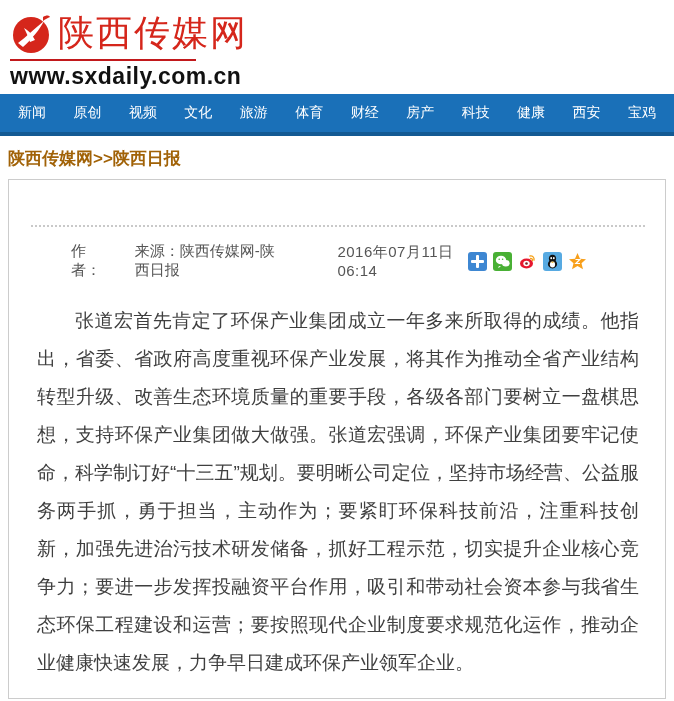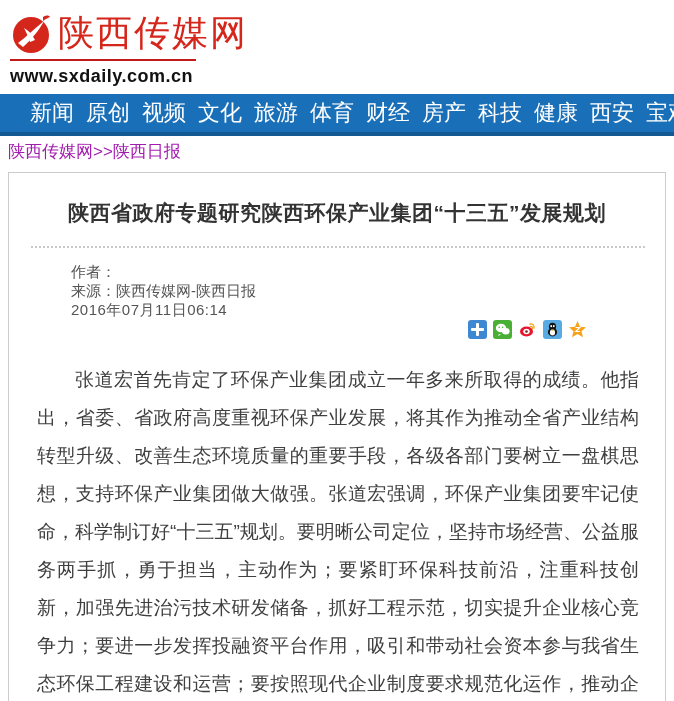--- a/index.html
+++ b/index.html
@@ -14,66 +14,66 @@
   .logo-row { display: flex; align-items: center; height: 46px; }
   .logo-mark { width: 44px; height: 44px; flex: 0 0 auto; }
   .logo-text {
     color: #d5261b; font-size: 36px; font-weight: normal;
     letter-spacing: 2px; margin-left: 4px; line-height: 44px;
   }
   .logo-underline {
     width: 186px; height: 0; border-top: 2px solid #c2191c; margin: 3px 0 2px 0;
   }
   .site-url {
-    font-size: 18px; font-weight: bold; color: #111; letter-spacing: 0.5px;
+    font-size: 23px; font-weight: bold; color: #111; letter-spacing: 0.5px;
     line-height: 26px;
   }
 
   
   .main-nav {
     margin-top: 5px;
     background: #1a70b8;
     border-bottom: 4px solid #135a93;
     padding: 2px 0;
   }
   .nav-row {
     display: flex; justify-content: space-between;
     padding: 0 18px; height: 34px; align-items: center;
   }
   .nav-item {
-    color: #ffffff; font-size: 22px; text-decoration: none;
-    white-space: nowrap; cursor: pointer; margin-left: 12px;
+    color: #ffffff; font-size: 14px; text-decoration: none;
+    white-space: nowrap; cursor: pointer;
   }
 
   
   .breadcrumb {
-    padding: 4px 0 9px 8px;
-    font-size: 17px; font-weight: normal; color: #a21caf;
+    padding: 11px 0 9px 8px;
+    font-size: 17px; font-weight: bold; color: #a16207;
     cursor: pointer;
   }
 
   
   .article-box {
     margin: 0 8px; border: 1px solid #cccccc; background: #fff;
     min-height: 520px; padding-top: 26px;
   }
   .article-title {
     text-align: center; font-size: 21px; font-weight: bold; color: #333333;
     letter-spacing: 0.5px;
   }
   .dotted-sep {
     margin: 19px 20px 0 22px; height: 0;
     border-top: 2px dotted #c9c9c9;
   }
 
   
   .meta-row {
-    display: flex; 
+    display: flex; align-items: center;
     padding: 15px 78px 0 62px;
-    font-size: 15px; color: #555555; flex-direction: column;
+    font-size: 15px; color: #555555;
   }
   .meta-author { margin-right: 26px; }
   .meta-source { margin-right: 48px; }
   .meta-date { letter-spacing: 0.5px; }
   .share-group { margin-left: auto; display: flex; align-items: center; gap: 6px; }
   .sicon {
     width: 19px; height: 19px; border-radius: 3px;
     display: flex; align-items: center; justify-content: center;
     cursor: pointer; flex: 0 0 auto;
   }
@@ -118,21 +118,20 @@
     <a class="nav-item">科技</a>
     <a class="nav-item">健康</a>
     <a class="nav-item">西安</a>
     <a class="nav-item">宝鸡</a>
   </div>
 </div>
 
 <div class="breadcrumb">陕西传媒网&gt;&gt;陕西日报</div>
 
 <div class="article-box">
-  <h1 class="article-title">陕西省政府专题研究陕西环保产业集团“十三五”发展规划</h1>
 
   <div class="dotted-sep"></div>
 
   <div class="meta-row">
     <span class="meta-author">作者：</span>
     <span class="meta-source">来源：陕西传媒网-陕西日报</span>
     <span class="meta-date">2016年07月11日06:14</span>
 
     <span class="share-group">
       <span class="sicon" style="background:#3e87d2">

